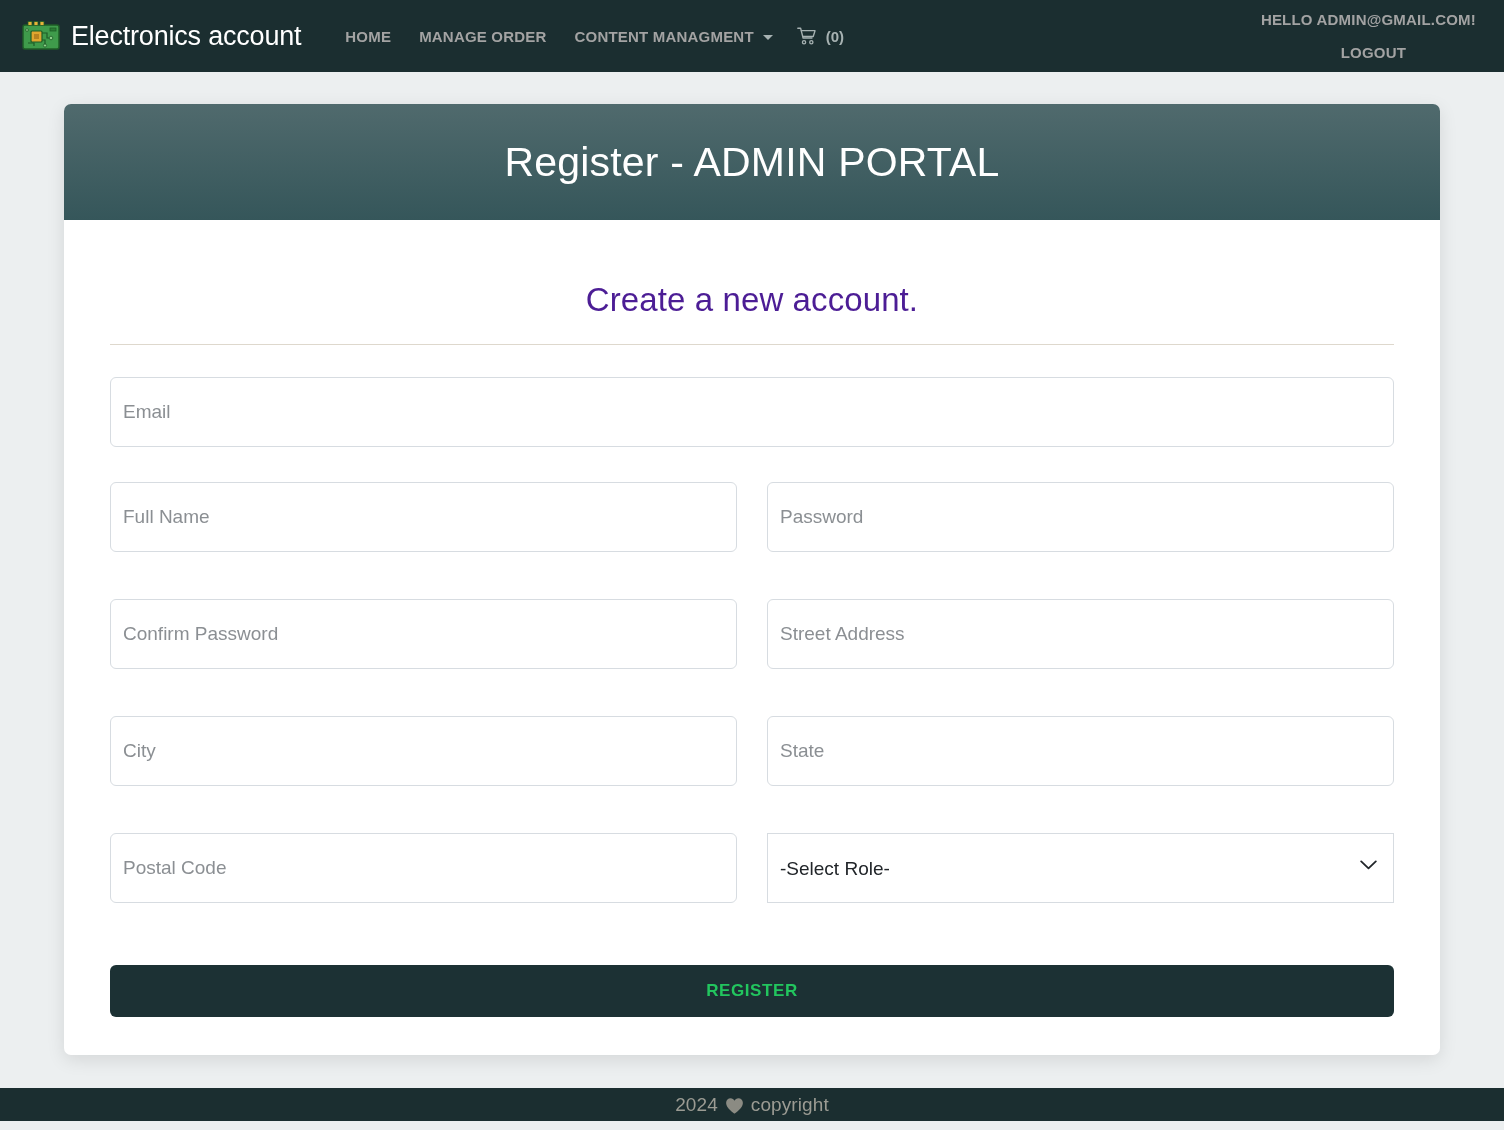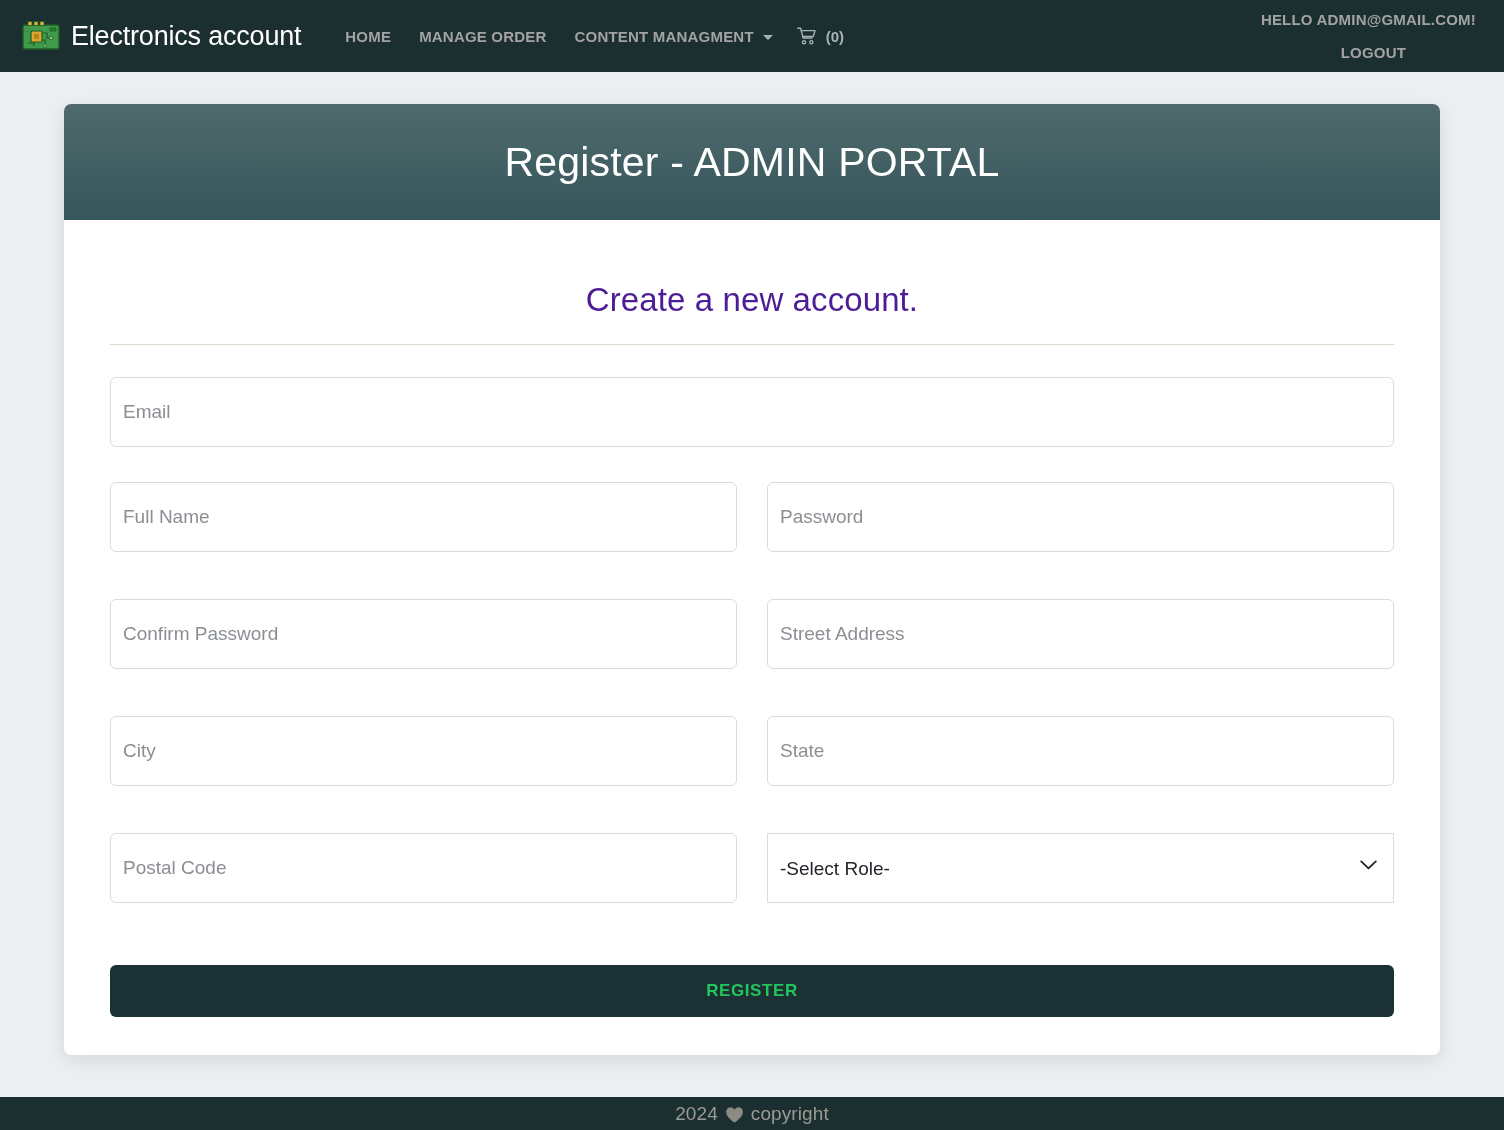--- a/index.html
+++ b/index.html
@@ -220,21 +220,21 @@
     font-weight: bold;
     letter-spacing: 0.6px;
     text-transform: uppercase;
     cursor: pointer;
   }
 
   
   .footer {
     position: absolute;
     left: 0;
-    bottom: 0;
+    bottom: 9px;
     width: 100%;
     height: 33px;
     background: #1b2e30;
     display: flex;
     align-items: center;
     justify-content: center;
     gap: 7px;
   }
 
   .footer-text {

